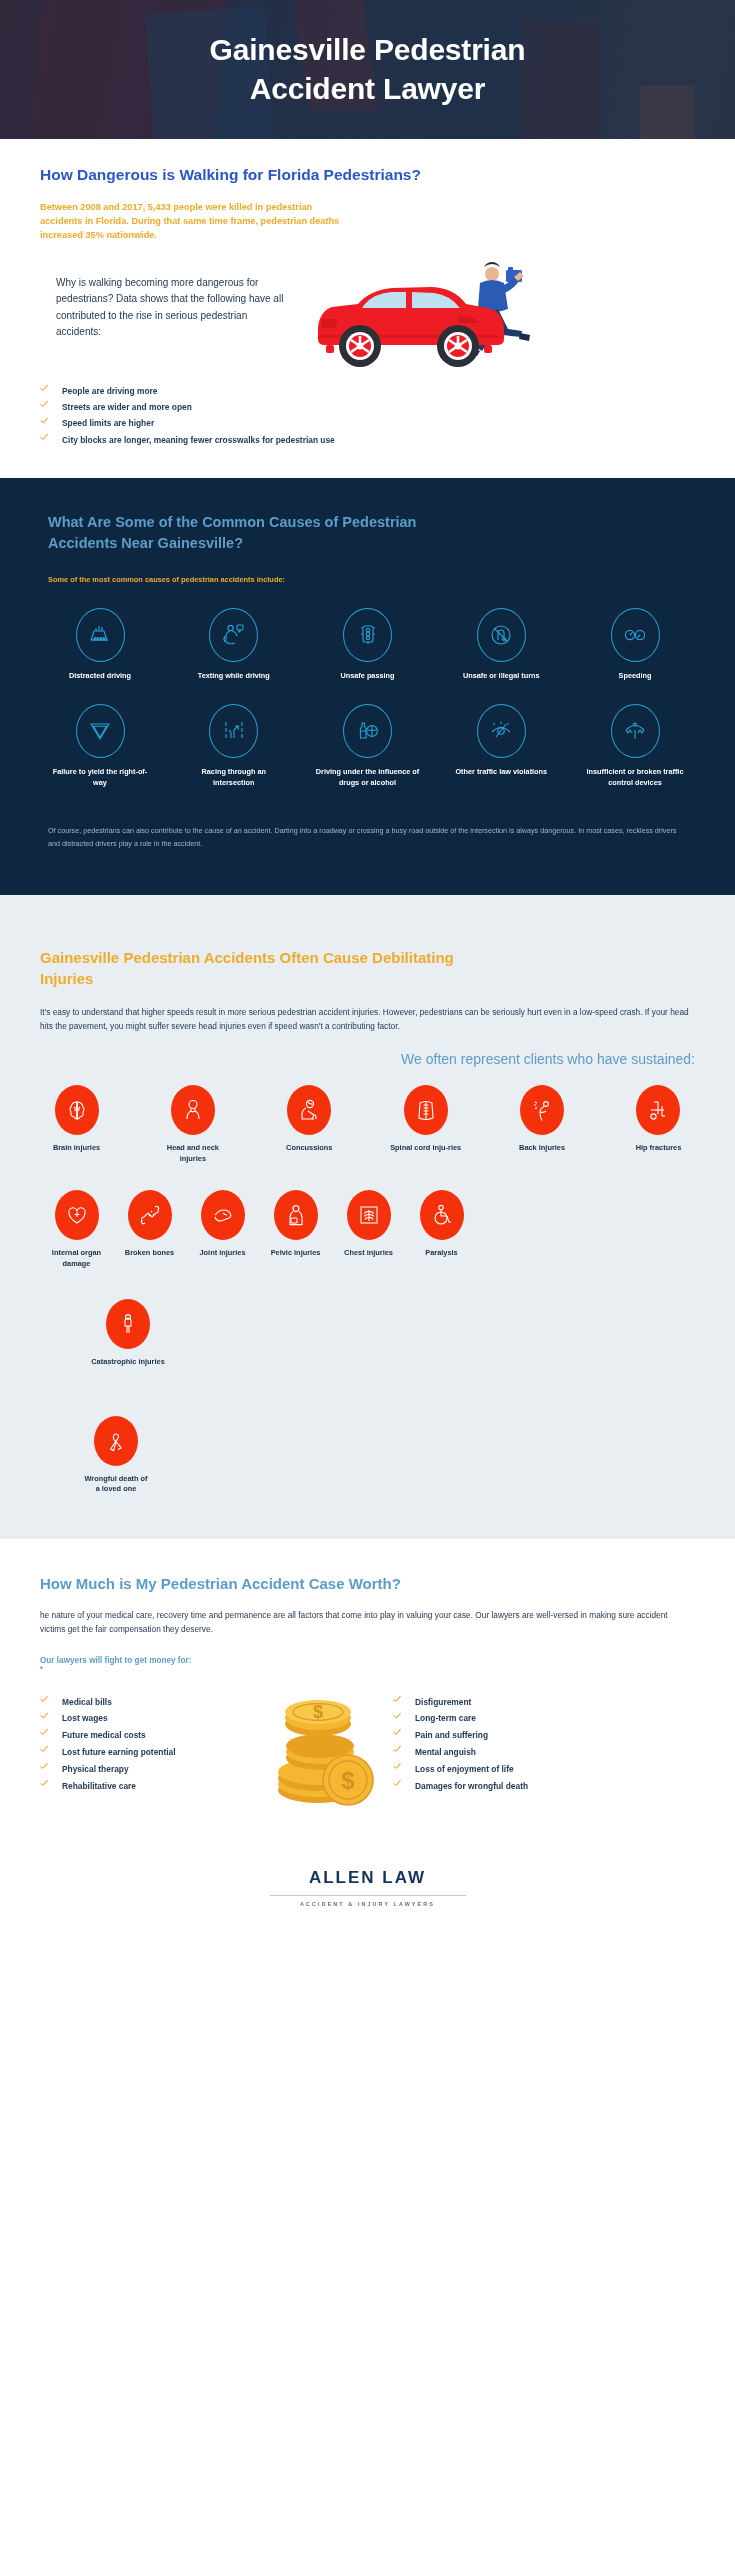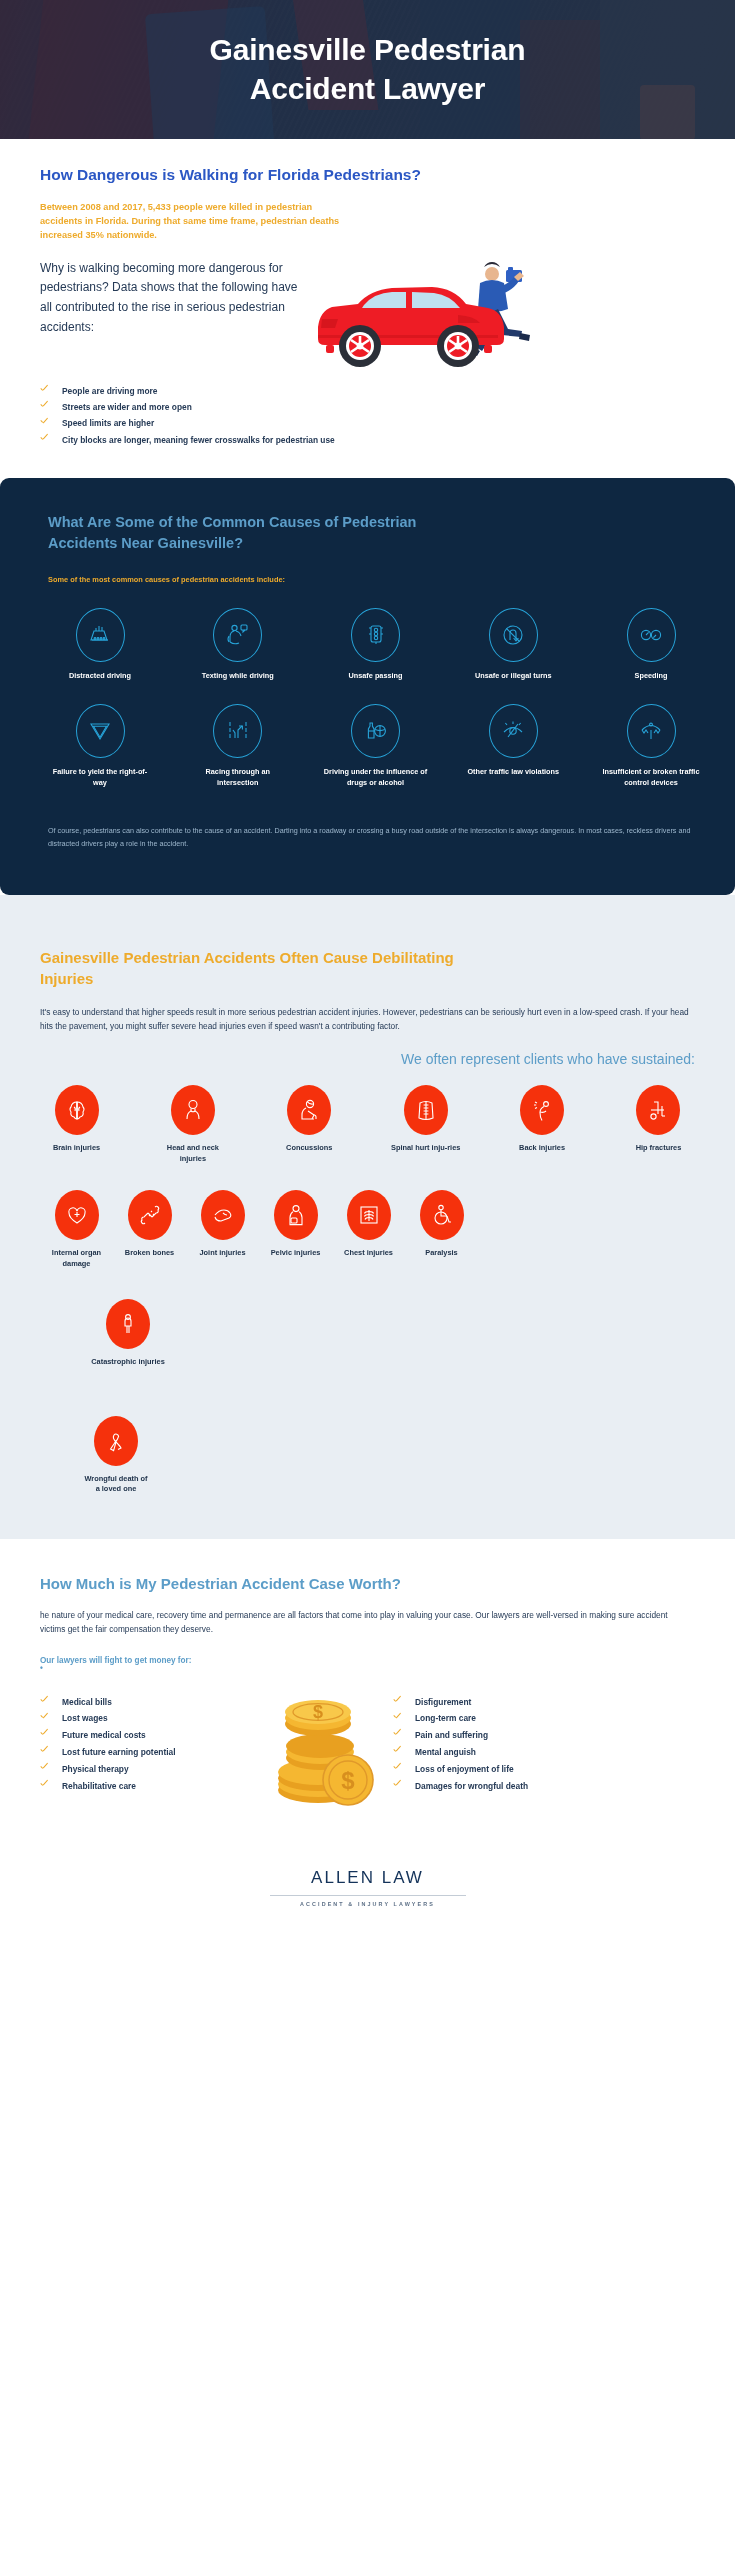--- a/index.html
+++ b/index.html
@@ -55,42 +55,42 @@
   .sec-white{background:#ffffff;padding:26px 40px 30px 40px;}
   .h2-blue{
     color:#2b57c4;font-size:15.5px;font-weight:bold;line-height:1.35;margin:0 0 14px 0;
   }
   .stat-gold{
     color:#eeab2c;font-size:9.2px;font-weight:bold;line-height:1.55;margin:0 0 16px 0;max-width:300px;
   }
   .row-1{display:flex;align-items:flex-start;}
   .col-left-1{width:268px;flex:0 0 268px;}
   .p-dark{
-    color:#253a56;font-size:12px;line-height:1.65;margin:0;font-weight:normal;
+    color:#253a56;font-size:10px;line-height:1.65;margin:16px;font-weight:normal;
   }
   .car-wrap{flex:1;position:relative;height:108px;margin-top:2px;}
   .check-list{margin:14px 0 0 0;padding:0;list-style:none;}
   .check-list li{
     display:flex;align-items:flex-start;gap:13px;
     font-size:8.4px;font-weight:bold;color:#253a56;line-height:1.95;
   }
   .chk{
     flex:0 0 auto;width:9px;height:9px;margin-top:3px;position:relative;display:block;
   }
   .chk:before{
     content:"";position:absolute;left:0;top:3px;width:3.4px;height:1.4px;background:#eeab2c;
     transform:rotate(45deg);border-radius:1px;
   }
   .chk:after{
     content:"";position:absolute;left:2.4px;top:1.2px;width:7px;height:1.4px;background:#eeab2c;
     transform:rotate(-48deg);border-radius:1px;
   }
 
   
-  .sec-navy{background:#0e2741;padding:34px 32px 44px 48px;border-radius:9px;}
+  .sec-navy{background:#0e2741;padding:34px 48px 44px 48px;}
   .h2-lightblue{
     color:#5c9dc8;font-size:14.5px;font-weight:bold;line-height:1.42;margin:0 0 16px 0;max-width:430px;
   }
   .p-light{color:#d8e4ef;font-size:7.4px;line-height:1.78;margin:0;font-weight:bold;}
   .p-light-norm{color:#9db7cd;font-size:7.2px;line-height:1.85;margin:0;font-weight:normal;}
   .label-gold{color:#eeab2c;font-size:7.4px;font-weight:bold;margin:22px 0 0 0;}
 
   .icon-grid{display:flex;justify-content:space-between;margin-top:24px;}
   .icon-cell{width:104px;text-align:center;}
   .ring{
@@ -124,21 +124,21 @@
   .worth-col{width:208px;}
   .worth-mid{width:145px;display:flex;justify-content:center;padding-top:2px;}
   .worth-col .check-list li{font-size:8.4px;line-height:2.0;}
 
   
   .footer{background:#122c45;padding:24px 40px 26px 40px;text-align:center;}
   .f-name{color:#ffffff;font-size:8.4px;font-weight:bold;margin:0 0 11px 0;}
   .f-site{color:#cddbe7;font-size:8px;margin:0 0 11px 0;}
   .f-addr{color:#cddbe7;font-size:8px;margin:0;}
   .logo-bar{background:#ffffff;padding:20px 0 26px 0;text-align:center;}
-  .logo-main{color:#14335a;font-size:17px;font-weight:normal;letter-spacing:2px;}
+  .logo-main{color:#14335a;font-size:17px;font-weight:bold;letter-spacing:2px;}
   .logo-sub{color:#5c6f86;font-size:5.4px;letter-spacing:2.1px;margin-top:4px;font-weight:bold;}
   .logo-rule{width:196px;height:1px;background:#c3ccd6;margin:7px auto 5px auto;}
 </style>
 </head>
 <body>
 
 <div class="page">
 
   <div class="hero">
     <div class="hero-photo"></div>
@@ -413,21 +413,21 @@
         <div class="inj-label">Concussions</div>
       </div>
       <div class="inj-cell">
         <div class="disc">
           <svg width="24" height="24" viewBox="0 0 24 24" fill="none" stroke="#fff" stroke-width="1.1">
             <path d="M6 5 q6 -3 12 0 l1 15 q-7 3 -14 0z"></path>
               <path d="M12 4 v17"></path>
             <path d="M9.6 7 h4.8 M9.6 10 h4.8 M9.6 13 h4.8 M9.6 16 h4.8"></path>
           </svg>
         </div>
-        <div class="inj-label">Spinal hurt inju-ries</div>
+        <div class="inj-label">Spinal cord inju-ries</div>
       </div>
       <div class="inj-cell">
         <div class="disc">
           <svg width="24" height="24" viewBox="0 0 24 24" fill="none" stroke="#fff" stroke-width="1.1">
             <circle cx="16" cy="6" r="2.4"></circle>
               <path d="M14 8.5 q-4 2 -4 6 q0 5 2 8"></path>
             <path d="M10 14 q4 1 6 -1"></path>
               <path d="M5 4 l2 1 M4 7 h2.2 M5 10.5 l2 -1"></path>
           </svg>
         </div>

